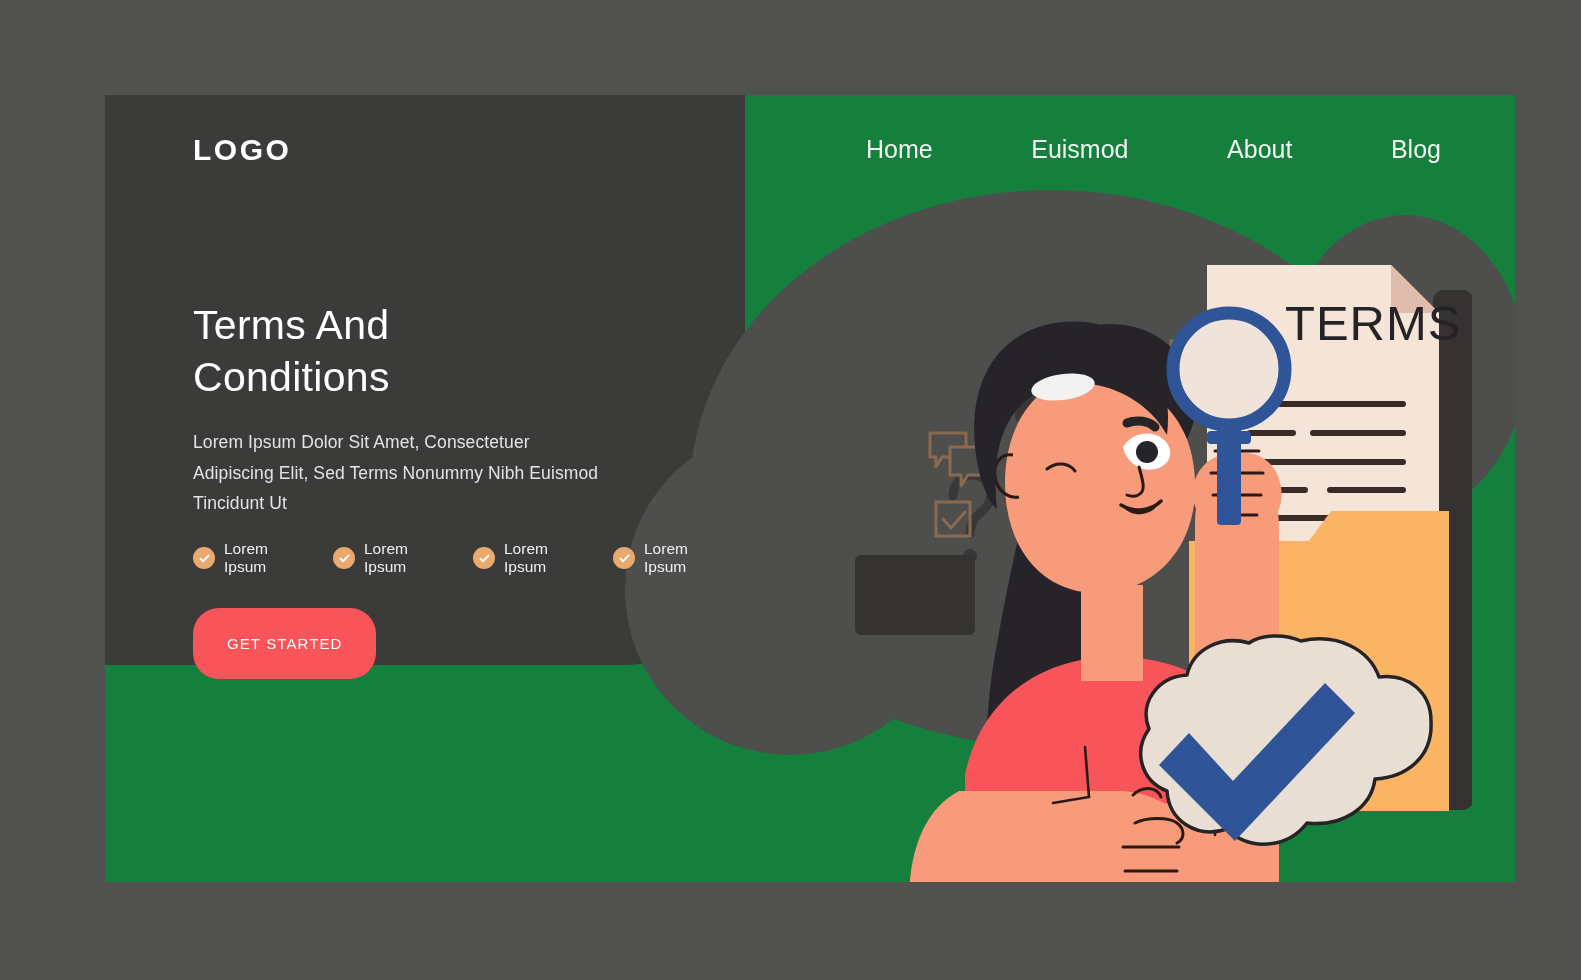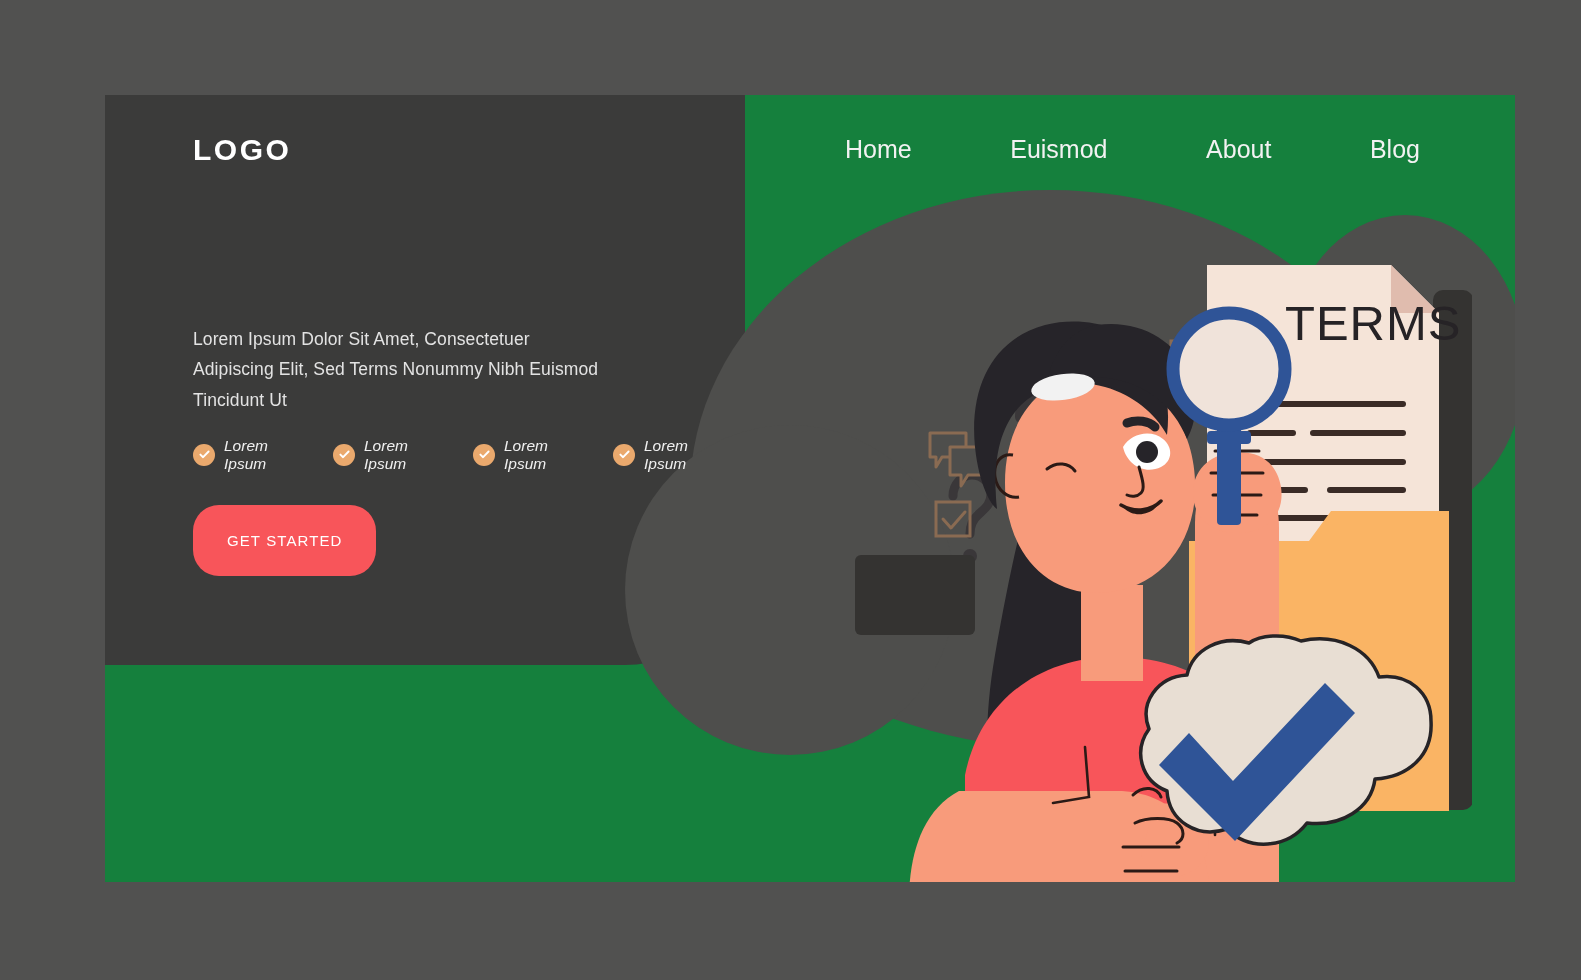--- a/index.html
+++ b/index.html
@@ -63,21 +63,21 @@
   .logo{
     position:absolute;
     left:88px; top:38px;
     color:#ffffff;
     font-size:30px;
     font-weight:bold;
     letter-spacing:2.5px;
   }
   .nav{
     position:absolute;
-    left:740px; top:40px;
+    left:761px; top:40px;
     width:575px;
     display:flex;
     justify-content:space-between;
   }
   .nav-item{
     color:#f2f2f2;
     font-size:25px;
     font-weight:400;
     cursor:pointer;
     text-decoration:none;
@@ -104,21 +104,20 @@
     line-height:1.73;
     max-width:420px;
     letter-spacing:0.1px;
   }
 
   
   .features{
     margin-top:22px;
     display:flex;
     gap:0px;
-    font-style:italic;
   }
   .feature{
     display:flex;
     align-items:center;
     gap:9px;
     margin-right:28px;
   }
   .check-circle{
     width:22px; height:22px;
     border-radius:50%;
@@ -172,20 +171,24 @@
     <div class="logo">LOGO</div>
     <nav class="nav">
       <a class="nav-item">Home</a>
       <a class="nav-item">Euismod</a>
       <a class="nav-item">About</a>
       <a class="nav-item">Blog</a>
     </nav>
   </div>
 
   <div class="hero">
+    <h1 class="hero-title">
+      <span>Terms And</span><br>
+      <span>Conditions</span>
+    </h1>
     <p class="hero-sub">Lorem Ipsum Dolor Sit Amet, Consectetuer Adipiscing Elit, Sed Terms Nonummy Nibh Euismod Tincidunt Ut</p>
 
     <div class="features">
 
       <div class="feature">
         <span class="check-circle">
           <svg width="13" height="13" viewBox="0 0 13 13">
               <path d="M2.4 6.6 L5.1 9.2 L10.6 3.5" fill="none" stroke="#ffffff" stroke-width="1.9" stroke-linecap="round" stroke-linejoin="round"></path>
             </svg>
         </span>

